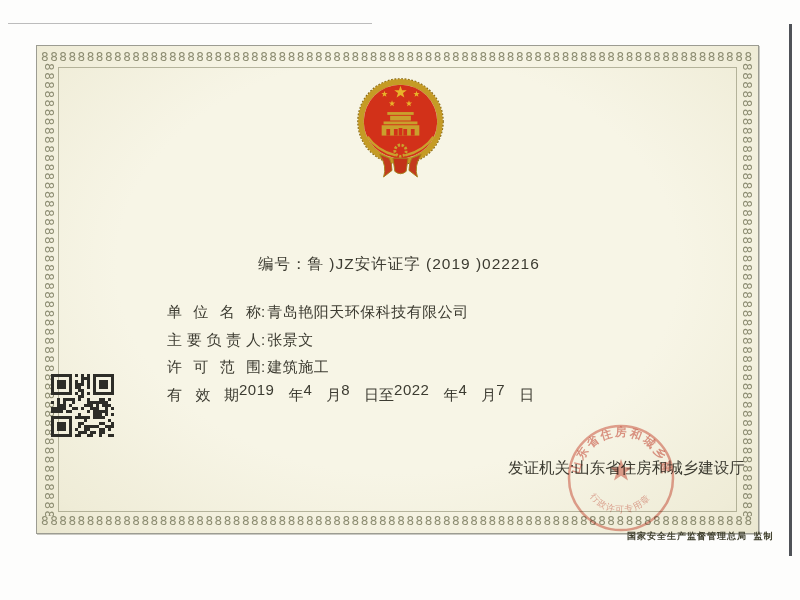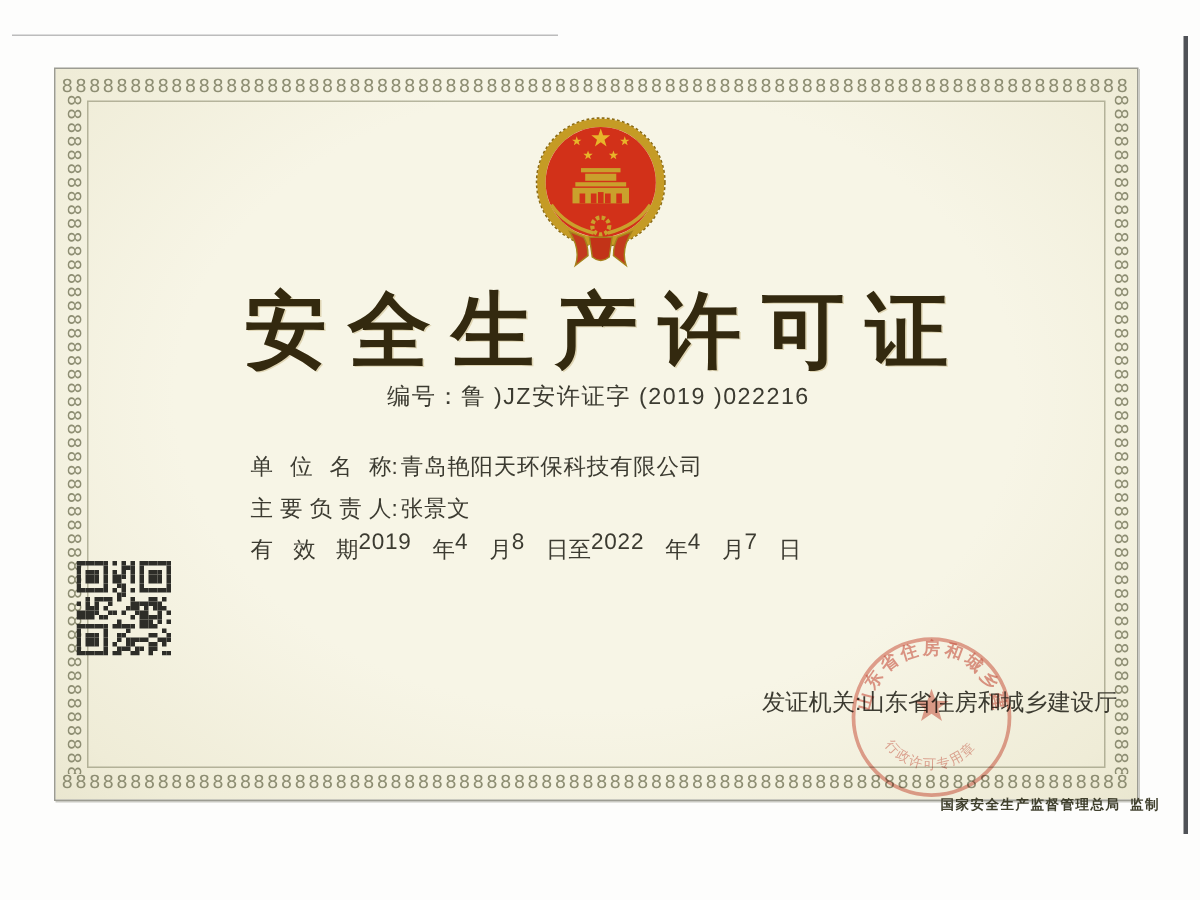--- a/index.html
+++ b/index.html
@@ -103,32 +103,34 @@
         <rect x="63" y="55" width="4" height="7"></rect>
         <rect x="71" y="55" width="4" height="7"></rect>
       </g>
       <circle cx="60" cy="78" r="6" fill="none" stroke="#caa02c" stroke-width="3" stroke-dasharray="2.5 1.6"></circle>
       <path d="M38 82 Q46 95 42 106 L51 99 Q51 91 48 86 Z" fill="#c33a1e" stroke="#a5821c" stroke-width="1"></path>
       <path d="M82 82 Q74 95 78 106 L69 99 Q69 91 72 86 Z" fill="#c33a1e" stroke="#a5821c" stroke-width="1"></path>
       <path d="M52 86 L68 86 L66 100 Q60 105 54 100 Z" fill="#c23318" stroke="#a5821c" stroke-width="1"></path>
     </svg>
   </div>
 
-  <div class="title">安全生产许可证</div>
 
   <div class="serial">
     <span>编号：</span><span>鲁 )JZ安许证字 (2019 )022216</span>
   </div>
 
   <div class="fields">
     <div class="frow">
       <span class="flabel">单 位 名 称</span><span class="colon">:</span><span class="fvalue">青岛艳阳天环保科技有限公司</span>
     </div>
     <div class="frow">
       <span class="flabel">主 要 负 责 人</span><span class="colon">:</span><span class="fvalue">张景文</span>
+    </div>
+    <div class="frow">
+      <span class="flabel">许 可 范 围</span><span class="colon">:</span><span class="fvalue">建筑施工</span>
     </div>
     <div class="frow">
       <span class="flabel-short">有 效 期</span><span class="tn">2019</span><span class="dg">年</span><span class="tn">4</span><span class="dg">月</span><span class="tn">8</span><span class="dg">日至</span><span class="tn">2022</span><span class="dg">年</span><span class="tn">4</span><span class="dg">月</span><span class="tn">7</span><span class="dg">日</span>
     </div>
   </div>
 
   <div class="issuer">
     <span>发证机关:</span><span>山东省住房和城乡建设厅</span>
   </div>
 

